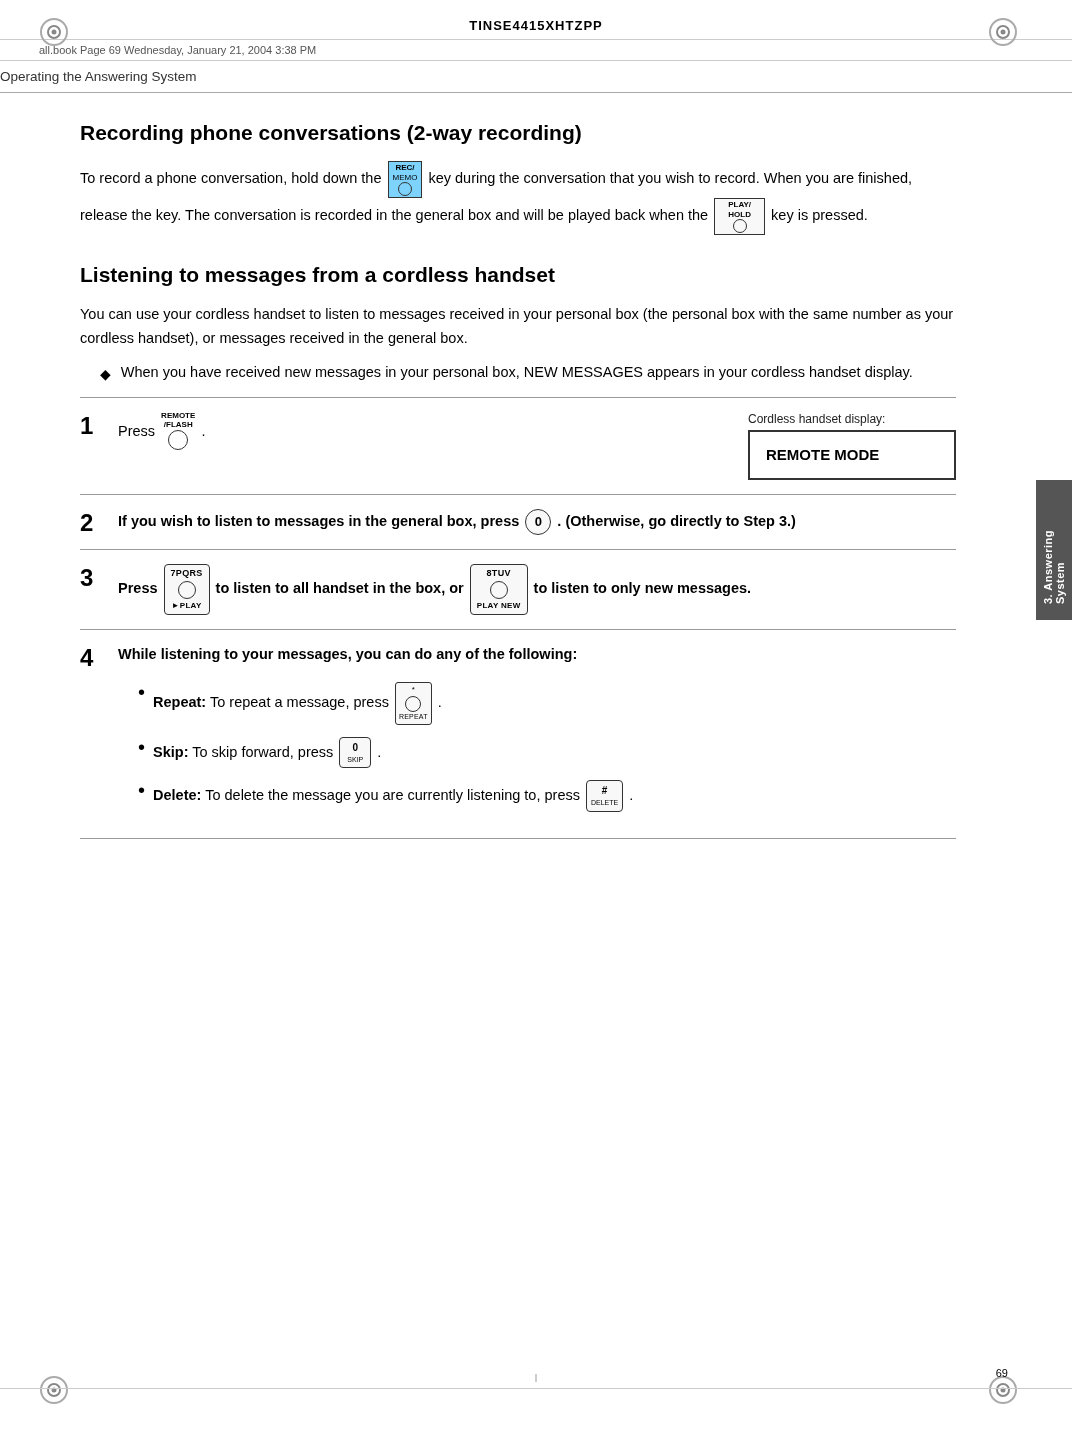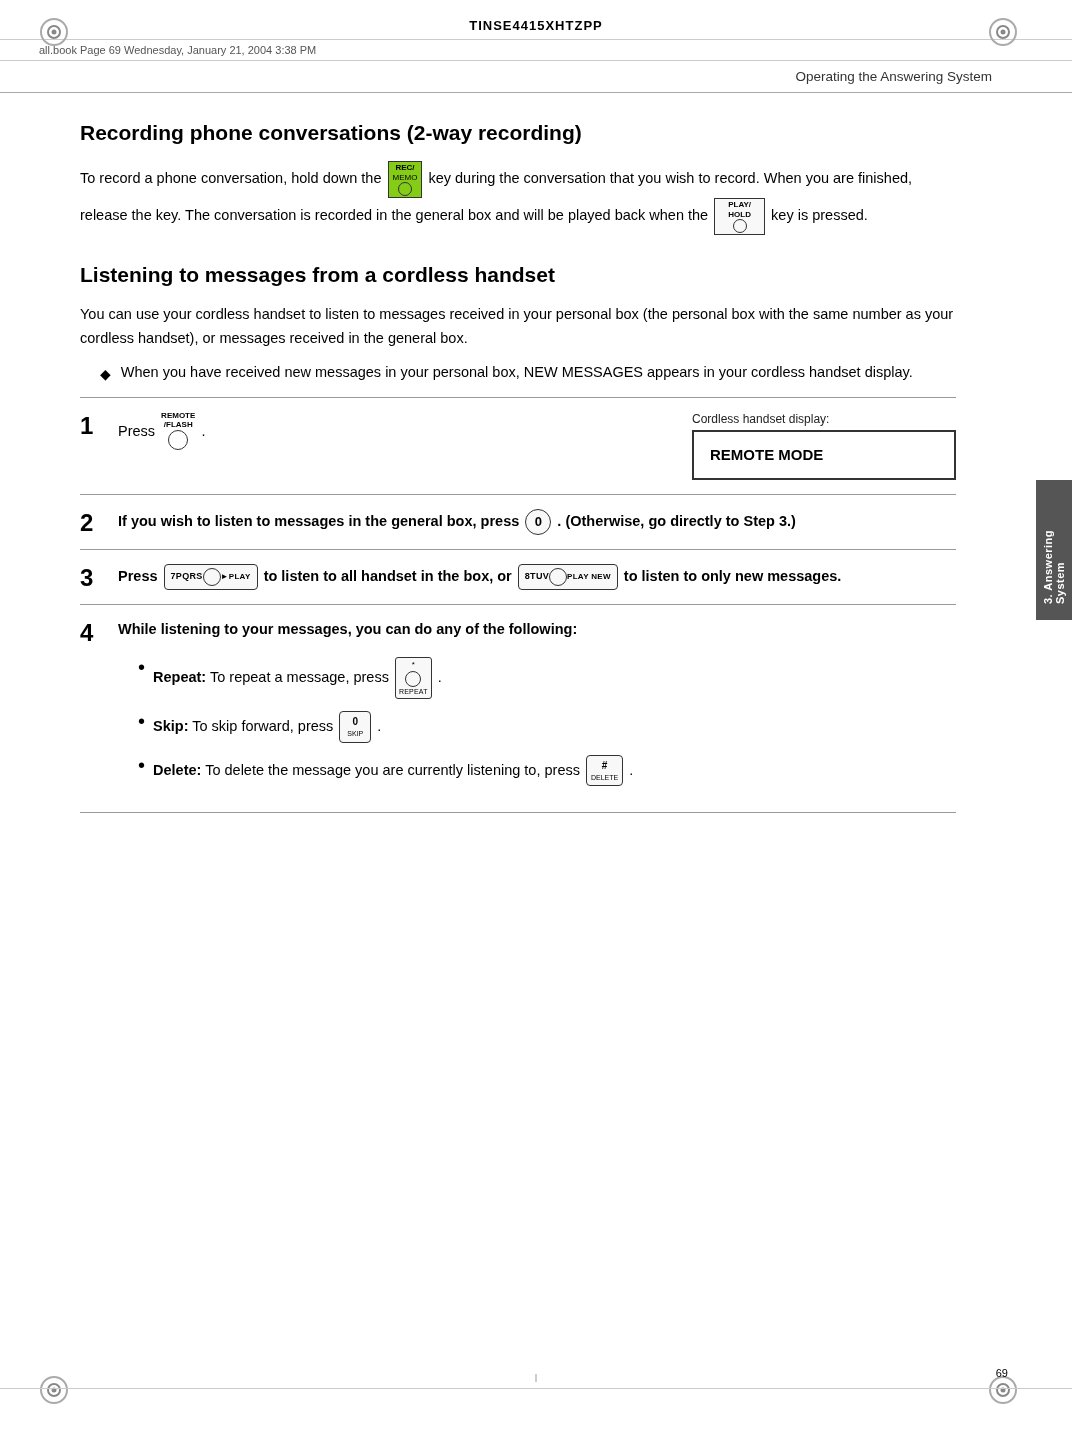--- a/index.html
+++ b/index.html
@@ -29,21 +29,20 @@
       font-size: 11px;
       color: #555;
       padding: 4px 39px;
       border-top: 1px solid #ccc;
       border-bottom: 1px solid #ccc;
       margin-bottom: 0;
     }
 
     
     .section-title-bar {
-      text-align: right;
       font-size: 13.5px;
       color: #333;
       padding: 8px 80px 8px 0;
       border-bottom: 1px solid #aaa;
       margin-bottom: 0;
     }
 
     
     .side-tab {
       position: absolute;
@@ -185,21 +184,21 @@
     .rec-icon {
       display: inline-flex;
       flex-direction: column;
       align-items: center;
       justify-content: center;
       border: 1.5px solid #333;
       padding: 1px 4px;
       font-size: 8.5px;
       vertical-align: middle;
       margin: 0 2px;
-      background: #84cc16;
+      background: #7dd3fc;
       line-height: 1.2;
     }
 
     
     .play-icon {
       display: inline-flex;
       flex-direction: column;
       align-items: center;
       justify-content: center;
       border: 1.5px solid #333;
@@ -207,20 +206,21 @@
       font-size: 8.5px;
       vertical-align: middle;
       margin: 0 2px;
       background: #f8f8f8;
       line-height: 1.2;
     }
 
     
     .num-key {
       display: inline-flex;
+      flex-direction: column;
       align-items: center;
       justify-content: center;
       border: 1.5px solid #333;
       border-radius: 4px;
       padding: 2px 6px;
       vertical-align: middle;
       margin: 0 2px;
       background: #f8f8f8;
       min-width: 36px;
     }
@@ -295,21 +295,21 @@
       flex-shrink: 0;
       line-height: 1;
       padding-top: 2px;
     }
     .step-body {
       flex: 1;
       font-size: 14.5px;
       line-height: 1.5;
     }
     .step-aside {
-      width: 264px;
+      width: 208px;
       flex-shrink: 0;
       font-size: 12px;
     }
 
     
     .remote-key {
       display: inline-flex;
       flex-direction: column;
       align-items: center;
       justify-content: center;

